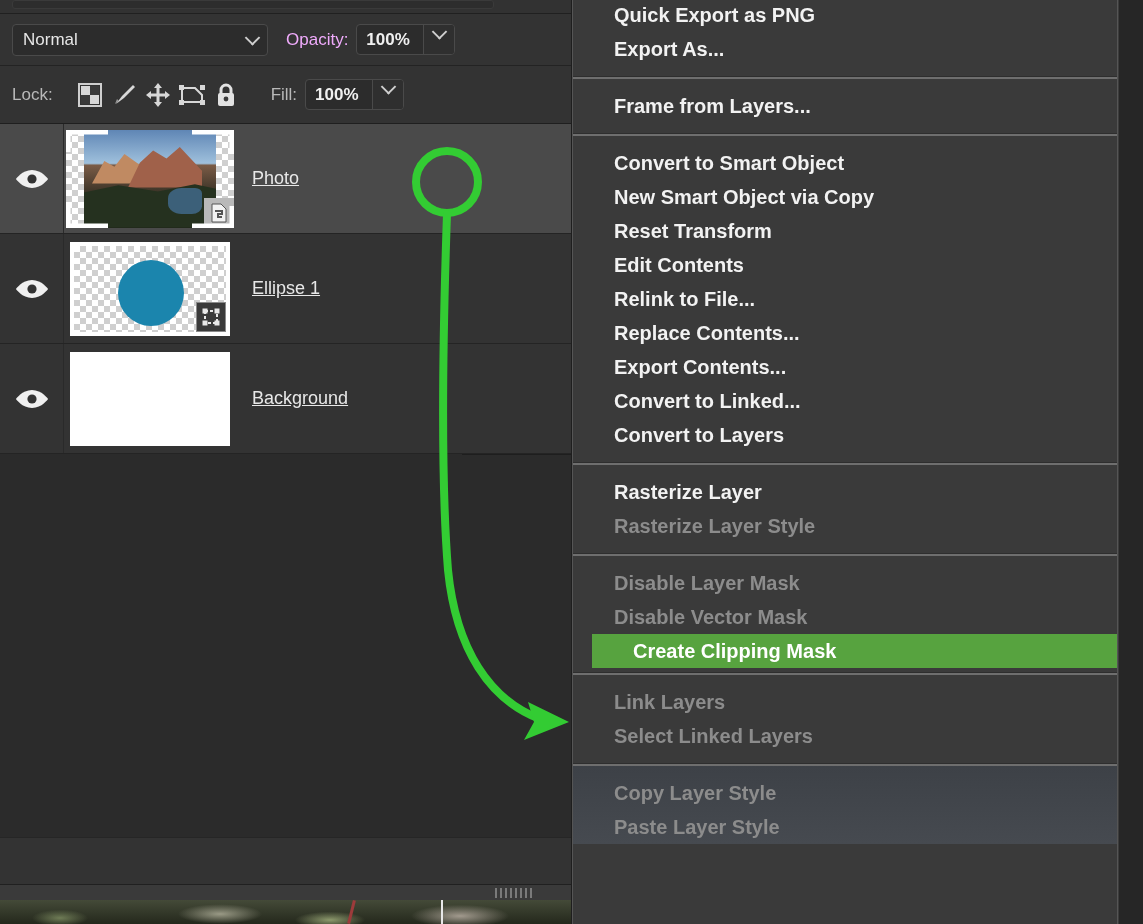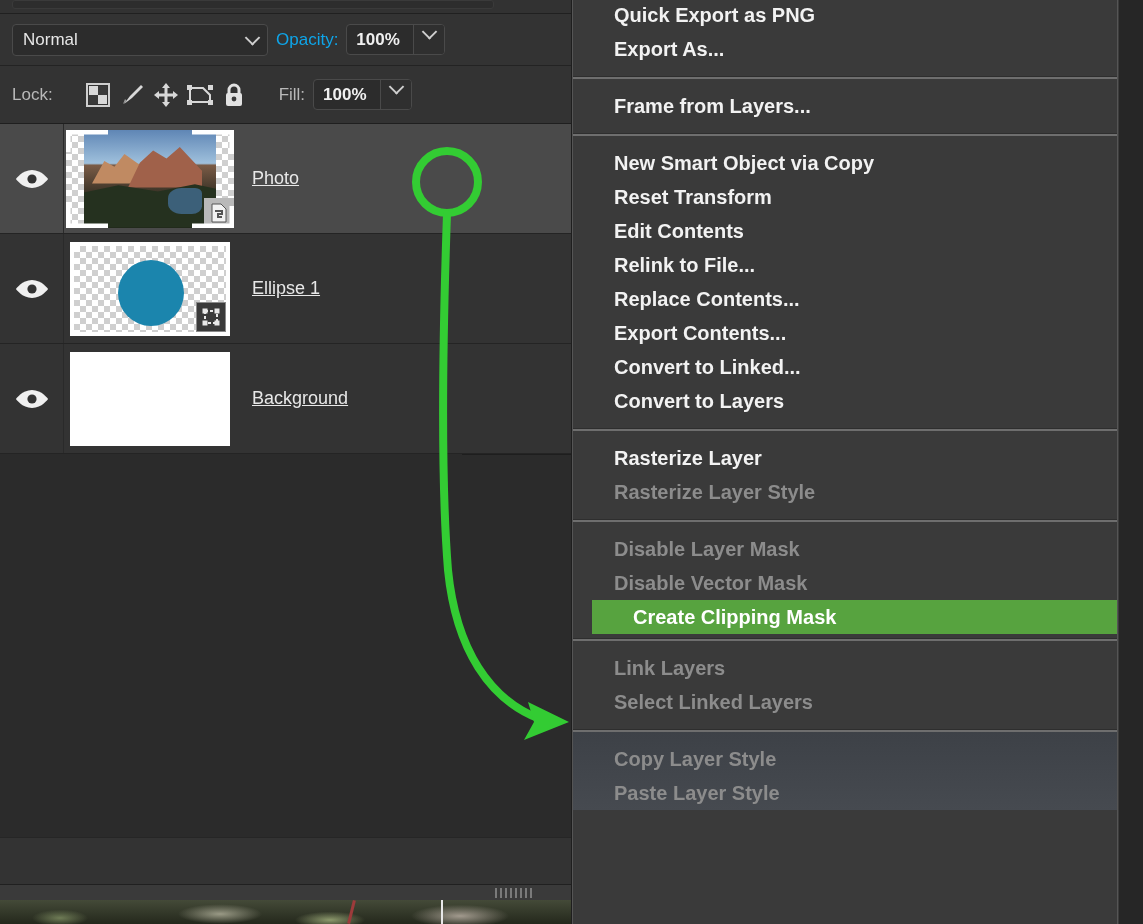--- a/index.html
+++ b/index.html
@@ -42,21 +42,21 @@
     padding: 0 10px;
     color: #e6e6e6; font-size: 17px;
   }
   .blend-select .chev { position: absolute; right: 9px; top: 50%; }
   .chev-glyph {
     display: block; width: 11px; height: 11px;
     border-left: 2px solid #cfcfcf; border-bottom: 2px solid #cfcfcf;
     transform: translateY(-70%) rotate(-45deg);
   }
   .opacity-label {
-    margin-left: 8px; color: #0ea5e9; font-size: 17px; white-space: nowrap;
+    margin-left: 18px; color: #f0abfc; font-size: 17px; white-space: nowrap;
   }
   .numeric-box {
     margin-left: 8px;
     display: flex; align-items: stretch;
     height: 31px;
     border: 1px solid #4a4a4a; border-radius: 4px;
     background: #2c2c2c; overflow: hidden;
   }
   .numeric-box .val {
     display: flex; align-items: center; justify-content: flex-start;
@@ -69,21 +69,21 @@
     background: #2f2f2f;
   }
 
   
   .lock-row {
     position: absolute; left: 0; top: 66px; width: 571px; height: 58px;
     background: #333333;
     display: flex; align-items: center; padding-left: 12px;
     border-bottom: 1px solid #1f1f1f;
   }
-  .lock-label { color: #b9b9b9; font-size: 17px; margin-right: 28px; }
+  .lock-label { color: #b9b9b9; font-size: 17px; margin-right: 20px; }
   .lock-icon { width: 34px; height: 30px; display: flex; align-items: center; justify-content: center; }
   .fill-label { color: #b9b9b9; font-size: 17px; margin-left: 28px; }
 
   
   #layer-list { position: absolute; left: 0; top: 124px; width: 571px; height: 331px; }
   .layer-row {
     position: relative;
     height: 110px;
     display: flex; align-items: center;
     border-bottom: 1px solid #242424;
@@ -388,20 +388,21 @@
 
     <div class="menu-group">
       <div class="group-pad-top"></div>
       <div class="menu-item">Frame from Layers...</div>
       <div class="group-pad-bot"></div>
     </div>
     <div class="menu-sep"></div>
 
     <div class="menu-group">
       <div class="group-pad-top"></div>
+      <div class="menu-item">Convert to Smart Object</div>
       <div class="menu-item">New Smart Object via Copy</div>
       <div class="menu-item">Reset Transform</div>
       <div class="menu-item">Edit Contents</div>
       <div class="menu-item">Relink to File...</div>
       <div class="menu-item">Replace Contents...</div>
       <div class="menu-item">Export Contents...</div>
       <div class="menu-item">Convert to Linked...</div>
       <div class="menu-item">Convert to Layers</div>
       <div class="group-pad-bot"></div>
     </div>

